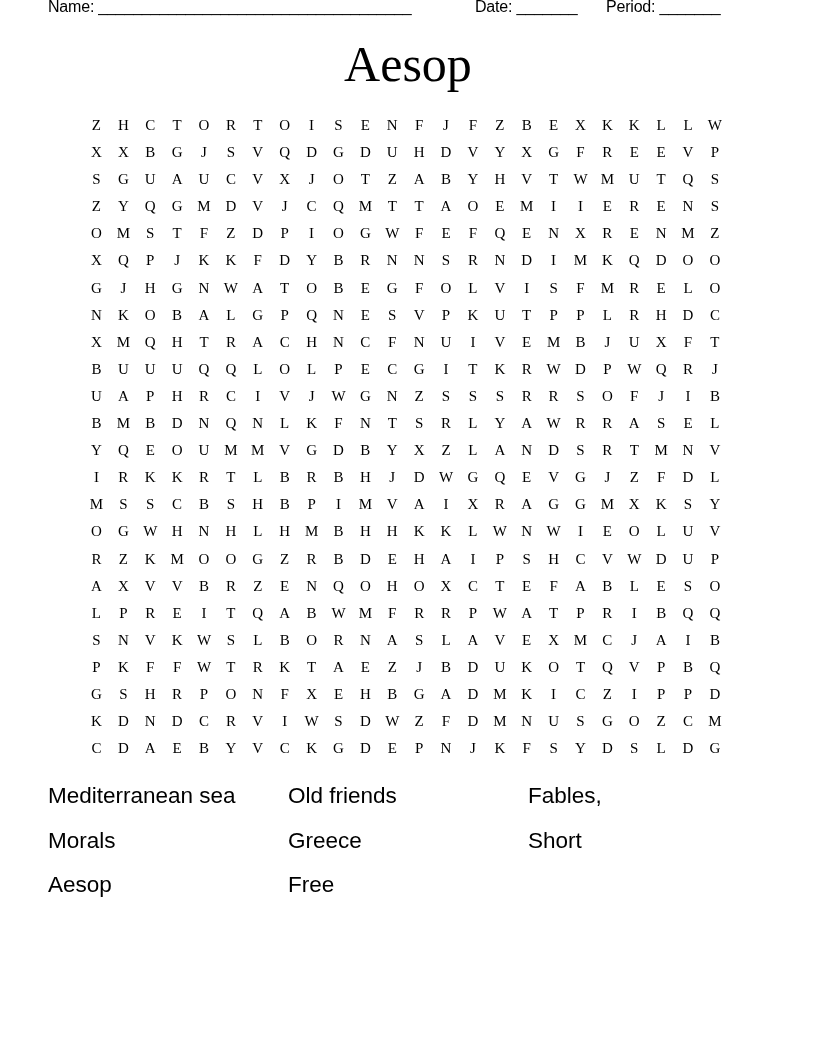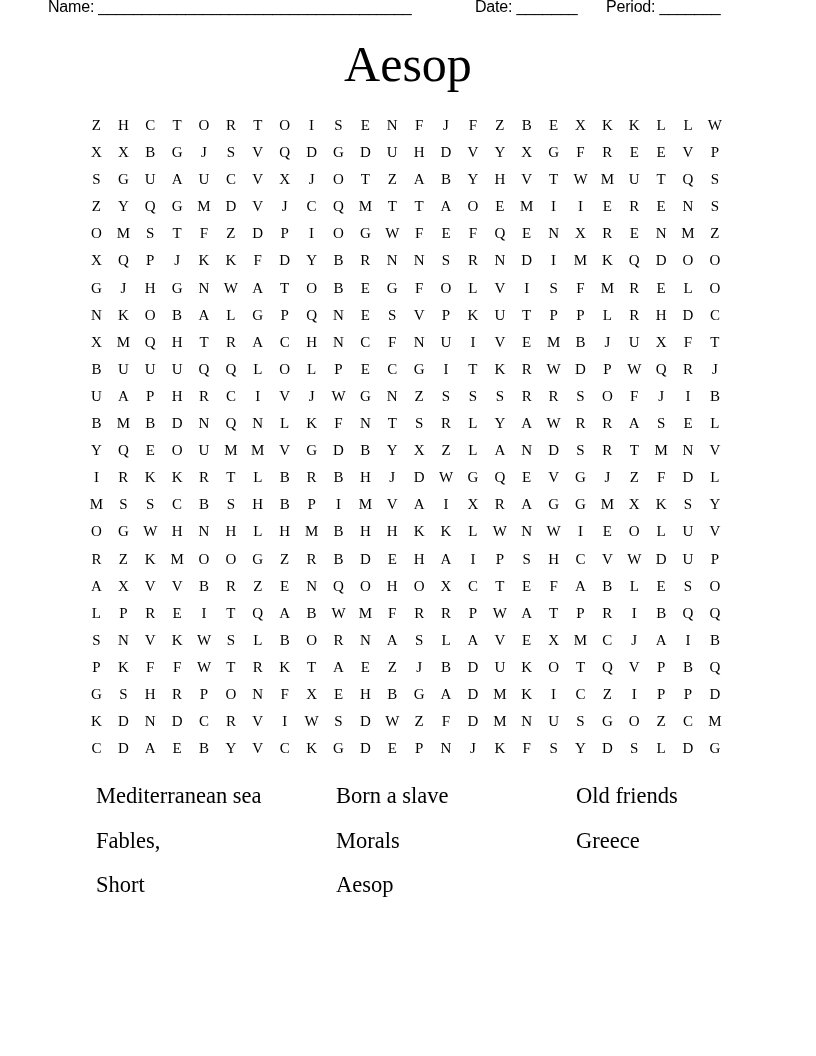--- a/index.html
+++ b/index.html
@@ -17,21 +17,21 @@
     }
     .grid {
       position: absolute; top: 113px; left: 83px;
       display: grid; grid-template-columns: repeat(24, 26.9px); grid-auto-rows: 27.1px;
       font-family: "Liberation Serif", serif; font-size: 15px;
     }
     .cell { text-align: center; line-height: 24px; }
     .words {
       position: absolute; top: 780px; left: 48px;
       display: grid; grid-template-columns: 240px 240px 240px; grid-auto-rows: 44.5px;
-      font-family: Liberation Serif, serif; font-size: 22.5px; margin-left: 48px;
+      font-family: Liberation Sans, sans-serif; font-size: 22.5px;
     }
     .word { line-height: 32px; white-space: nowrap; }
   </style>
 </head>
 <body>
 
 <div class="header-line">
   <span class="hdr-field" style="left:0">Name: ____________________________________</span>
   <span class="hdr-field" style="left:427px">Date: _______</span>
   <span class="hdr-field" style="left:558px">Period: _______</span>
@@ -613,20 +613,20 @@
     <div class="cell">Y</div>
     <div class="cell">D</div>
     <div class="cell">S</div>
     <div class="cell">L</div>
     <div class="cell">D</div>
     <div class="cell">G</div>
   </div>
 
 <div class="words" id="words">
     <div class="word">Mediterranean sea</div>
-    <div class="word">Born a slave</div>
     <div class="word">Old friends</div>
     <div class="word">Fables,</div>
     <div class="word">Morals</div>
     <div class="word">Greece</div>
     <div class="word">Short</div>
     <div class="word">Aesop</div>
+    <div class="word">Free</div>
   </div>
 
 </body></html>

